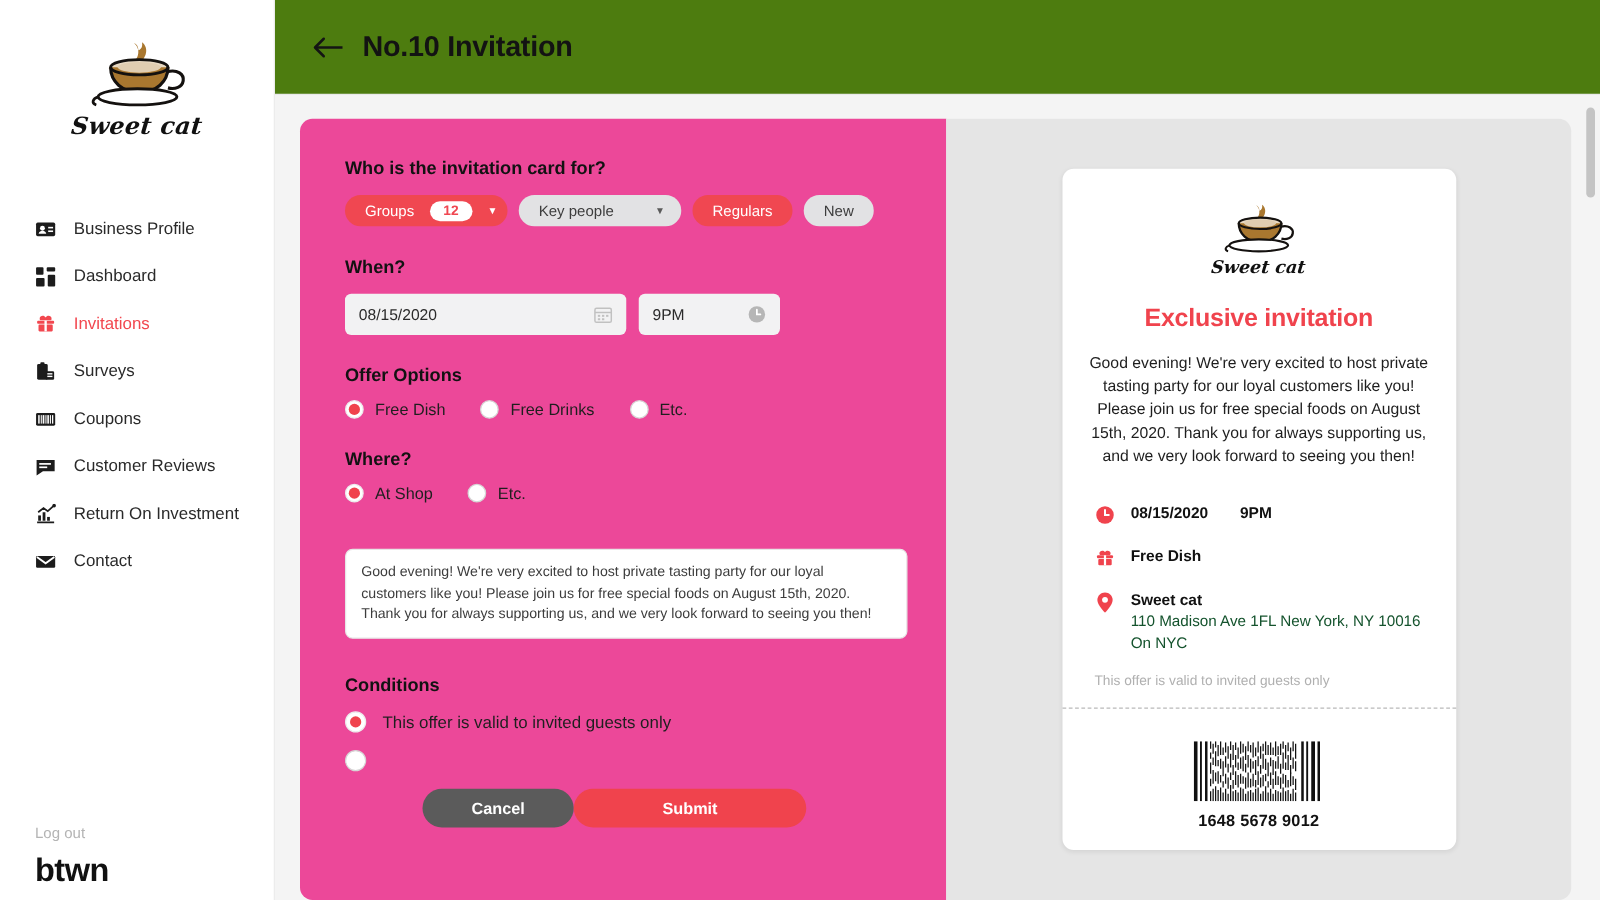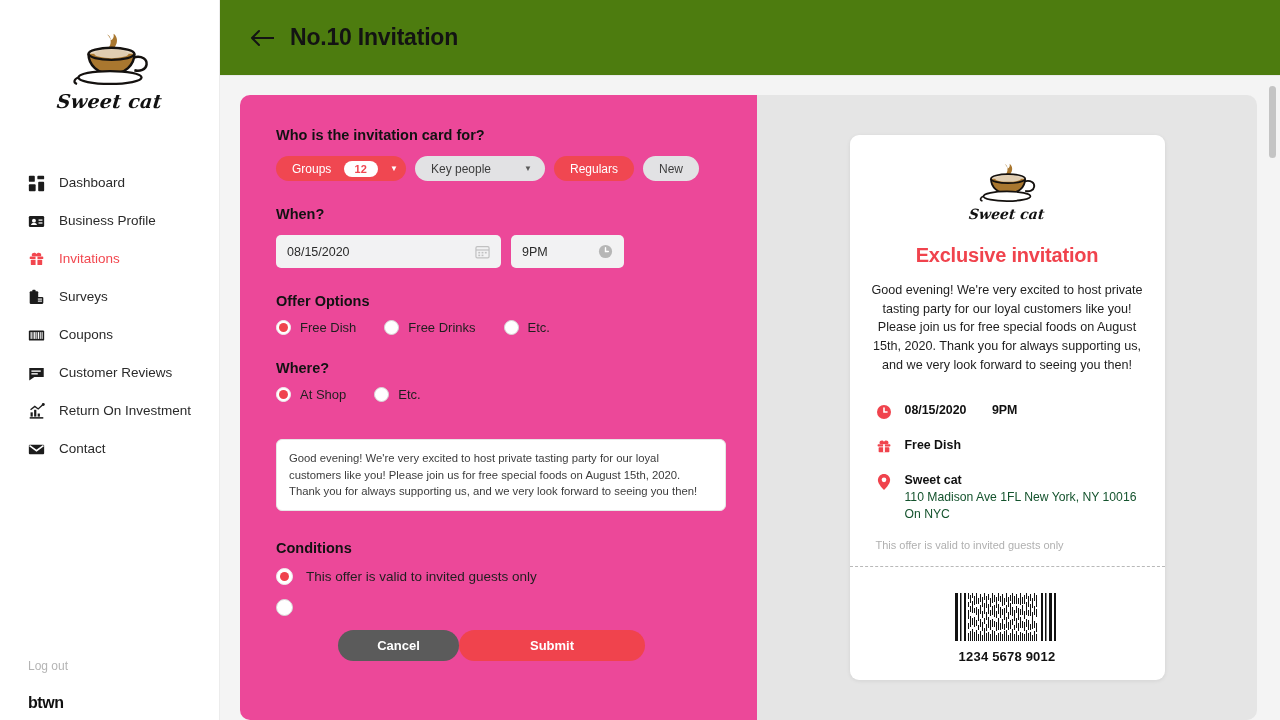--- a/index.html
+++ b/index.html
@@ -42,21 +42,21 @@
   }
   .nav-item.active { color: #f2474f; }
   .nav-ico { width: 17px; height: 17px; flex: 0 0 17px; display:block; }
   .nav-label { line-height: 1; }
   .logout {
     position: absolute; left: 28px; bottom: 47px;
     font-size: 12px; color: #b4b4b4; cursor: pointer;
   }
   .brandmark {
     position: absolute; left: 28px; bottom: 8px;
-    font-size: 16px; font-weight: 700; color: #111;
+    font-size: 26px; font-weight: 700; color: #111;
     letter-spacing: -0.4px;
   }
 
   
   .main { flex: 1 1 auto; height: 720px; position: relative; background: #f4f4f4; }
   .topbar {
     height: 76px; display: flex; align-items: center;
     padding-left: 30px; gap: 14px;
     border-bottom: 1px solid #e9e9e9;
     background: #4d7c0f;
@@ -219,36 +219,36 @@
         <path d="M93 38 c12 -3 19 3 18 10 c-1 7 -9 10 -17 8" fill="none" stroke="#14110f" stroke-width="3.5"></path>
         <ellipse cx="60" cy="66" rx="44" ry="9" fill="#fff" stroke="#14110f" stroke-width="3.2"></ellipse>
         <path d="M16 66 c-6 2 -8 7 -2 9" fill="none" stroke="#14110f" stroke-width="3"></path>
       </svg>
       <div class="logo-word">Sweet cat</div>
     </div>
 
     <nav class="nav">
       <div class="nav-item">
         <svg class="nav-ico" viewBox="0 0 20 20">
-          <rect x="1" y="1" width="7" height="7" rx="1" fill="#1c1c1c"></rect>
-          <rect x="11" y="1" width="8" height="4" rx="1" fill="#1c1c1c"></rect>
-          <rect x="1" y="11" width="8" height="8" rx="1" fill="#1c1c1c"></rect>
-          <rect x="12" y="8" width="7" height="11" rx="1" fill="#1c1c1c"></rect>
-        </svg>
-        <span class="nav-label">Dashboard</span>
-      </div>
-      <div class="nav-item">
-        <svg class="nav-ico" viewBox="0 0 20 20">
           <rect x="1" y="3.5" width="18" height="13" rx="1.6" fill="#1c1c1c"></rect>
           <circle cx="7" cy="9" r="2.3" fill="#fff"></circle>
           <path d="M3.4 14.2c.5-2 2-2.8 3.6-2.8s3.1.8 3.6 2.8z" fill="#fff"></path>
           <rect x="12.4" y="7.6" width="4.6" height="1.5" fill="#fff"></rect>
           <rect x="12.4" y="11" width="4.6" height="1.5" fill="#fff"></rect>
         </svg>
         <span class="nav-label">Business Profile</span>
+      </div>
+      <div class="nav-item">
+        <svg class="nav-ico" viewBox="0 0 20 20">
+          <rect x="1" y="1" width="7" height="7" rx="1" fill="#1c1c1c"></rect>
+          <rect x="11" y="1" width="8" height="4" rx="1" fill="#1c1c1c"></rect>
+          <rect x="1" y="11" width="8" height="8" rx="1" fill="#1c1c1c"></rect>
+          <rect x="12" y="8" width="7" height="11" rx="1" fill="#1c1c1c"></rect>
+        </svg>
+        <span class="nav-label">Dashboard</span>
       </div>
       <div class="nav-item active">
         <svg class="nav-ico" viewBox="0 0 20 20">
           <path d="M10 3.5c-1.6-2.6-5.6-1.6-5.6 1.1 0 .6.2 1.1.5 1.6h10.2c.3-.5.5-1 .5-1.6 0-2.7-4-3.7-5.6-1.1z" fill="#f2474f"></path>
           <rect x="2" y="6.5" width="16" height="3" rx="1" fill="#f2474f"></rect>
           <rect x="3.3" y="10.2" width="13.4" height="6.4" rx="1" fill="#f2474f"></rect>
           <rect x="8.9" y="6.5" width="2.2" height="10.1" fill="#fff"></rect>
         </svg>
         <span class="nav-label">Invitations</span>
       </div>
@@ -619,21 +619,21 @@
                 <rect x="81" y="2" width="1" height="12"></rect>
                   <rect x="81" y="16" width="1" height="8"></rect>
                 <rect x="81" y="30" width="1" height="9"></rect>
                   <rect x="81" y="41" width="1" height="7"></rect>
               </g>
               <rect x="86" y="0" width="2" height="48" fill="#111"></rect>
               <rect x="90" y="0" width="1.5" height="48" fill="#111"></rect>
               <rect x="94" y="0" width="3" height="48" fill="#111"></rect>
               <rect x="99" y="0" width="2" height="48" fill="#111"></rect>
             </svg>
-            <div class="barcode-num">1234 5678 9012</div>
+            <div class="barcode-num">1648 5678 9012</div>
           </div>
         </div>
       </div>
     </div>
 
     <div class="scrollbar-track">
       <div class="scrollbar-thumb"></div>
     </div>
   </section>
 </div>

